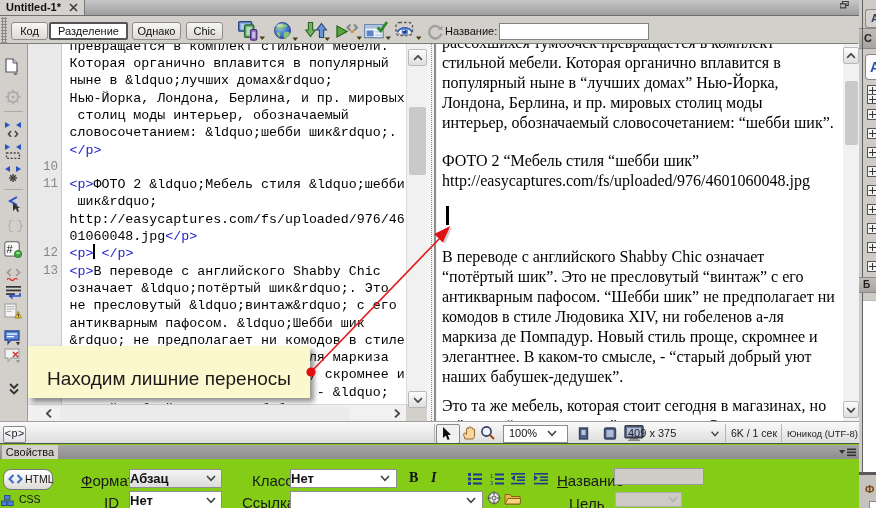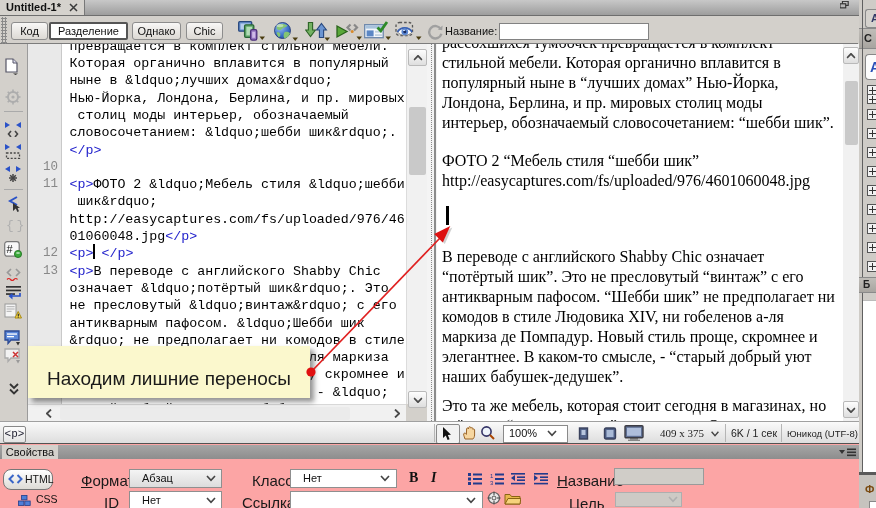--- a/index.html
+++ b/index.html
@@ -52,27 +52,27 @@
   #dock{left:859px;top:0;width:17px;height:508px;background:#cfccc7;}
   #dock .db{position:absolute;left:6px;width:12px;}
   #dock .pb{left:8px;width:9px;height:9px;border:1px solid #555;background:#f2f2f2;}
   #dock .pb::before{content:"";position:absolute;left:1px;top:4px;width:7px;height:1px;background:#333;}
   #dock .pb::after{content:"";position:absolute;left:4px;top:1px;width:1px;height:7px;background:#333;}
   
   #statusbar{left:0;top:421px;width:859px;height:22px;background:linear-gradient(#fafafa,#dcdcdc);
      border-top:1px solid #a0a0a0;font-size:11px;color:#222;}
   .vsep{position:absolute;top:2px;width:1px;height:18px;background:#b5b5b5;}
   
-  #props{left:0;top:443px;width:859px;height:65px;background:#fca5a5;border-top:1px solid #525252;}
+  #props{left:0;top:443px;width:859px;height:65px;background:#84cc16;border-top:1px solid #525252;}
   #phead{position:absolute;left:0;top:1px;width:859px;height:14px;background:linear-gradient(#a6a6a6,#8d8d8d);}
   #ptab{position:absolute;left:2px;top:1px;width:56px;height:14px;background:#d4d1cc;
      font-size:11px;color:#111;text-align:center;line-height:14px;}
   .plabel{position:absolute;font-size:15px;color:#1a1a1a;}
   .combo{position:absolute;box-sizing:border-box;border:1px solid #8f8f8f;background:#fff;
-     font-size:11px;color:#111;line-height:17px;padding-left:12px;}
+     font-size:13px;color:#111;line-height:17px;padding-left:0;font-weight:bold;}
   .combo.grey{background:linear-gradient(#f4f4f4,#dcdcdc);}
   .combo.dis{background:#cdcac5;border-color:#aeaeae;}
   
   #callout{left:28px;top:346px;width:282px;height:52px;background:#fbf8cd;
      box-shadow:4px 4px 5px rgba(60,60,60,.55);font-size:19px;color:#1a1a1a;}
   #callout div{position:absolute;left:19px;white-space:pre;}
   svg.ov{position:absolute;left:0;top:0;pointer-events:none;}
 </style></head>
 <body>
   <div class="abs" id="tabbar"></div>
@@ -427,21 +427,21 @@
     <svg width="14" height="13" viewBox="0 0 14 13" style="position:absolute;left:603px;top:5px;">
       <rect x="1.5" y="1" width="11" height="11" rx="1.5" fill="#51628a" stroke="#39415c" stroke-width="1.4"></rect>
       <rect x="3.5" y="3" width="7" height="7" fill="#a9bad6"></rect>
     </svg>
     <svg width="22" height="16" viewBox="0 0 22 16" style="position:absolute;left:623px;top:3px;">
       <rect x="2" y="0.8" width="18" height="12" rx="1" fill="#5e6f93" stroke="#3c3c44" stroke-width="1.4"></rect>
       <rect x="4" y="2.8" width="14" height="8" fill="#aebedb"></rect>
       <rect x="7" y="13" width="8" height="1.6" fill="#666"></rect>
       <rect x="5" y="14.6" width="12" height="1.4" fill="#888"></rect>
     </svg>
-    <div style="position:absolute;left:660px;top:5px;white-space:nowrap;font-family:Liberation Serif, serif;">409 x 375</div>
+    <div style="position:absolute;left:628px;top:5px;white-space:nowrap;">409 x 375</div>
     <svg width="8" height="6" viewBox="0 0 8 6" style="position:absolute;left:711px;top:9px;">
       <path d="M0.6 0.8 L4 4.6 L7.4 0.8" fill="none" stroke="#444" stroke-width="1.4"></path>
     </svg>
     <div class="vsep" style="left:725px;"></div>
     <div style="position:absolute;left:731px;top:5px;white-space:nowrap;font-size:10.5px;">6K / 1 сек</div>
     <div class="vsep" style="left:781px;"></div>
     <div style="position:absolute;left:787px;top:6px;white-space:nowrap;font-size:9.5px;">Юникод (UTF-8)</div>
   </div>
   <div class="abs" id="props">
     <div id="phead"></div>
@@ -453,21 +453,21 @@
       <rect x="8" y="6.5" width="9" height="1.6" fill="#333"></rect>
     </svg>
 
     <div style="position:absolute;left:3px;top:25px;width:48px;height:19px;border:1px solid #777;border-radius:8px;background:linear-gradient(#ffffff,#dddbd6);">
       <svg width="15" height="10" viewBox="0 0 15 10" style="position:absolute;left:4px;top:4px;">
         <path d="M5.5 1 L1.5 5 L5.5 9" fill="none" stroke="#3a66c8" stroke-width="2"></path>
         <path d="M9.5 1 L13.5 5 L9.5 9" fill="none" stroke="#3a66c8" stroke-width="2"></path>
       </svg>
       <span style="position:absolute;left:21px;top:3px;font-size:10.5px;color:#111;">HTML</span>
     </div>
-    <div style="position:absolute;left:18px;top:48px;width:44px;height:16px;">
+    <div style="position:absolute;left:1px;top:48px;width:44px;height:16px;">
       <svg width="14" height="12" viewBox="0 0 14 12" style="position:absolute;left:0;top:2px;">
         <rect x="0.5" y="7" width="5.4" height="4.4" fill="#4e7ed8" stroke="#223c88" stroke-width="0.8"></rect>
         <rect x="6.8" y="7" width="5.4" height="4.4" fill="#4e7ed8" stroke="#223c88" stroke-width="0.8"></rect>
         <rect x="3.6" y="1.4" width="5.4" height="4.4" fill="#4e7ed8" stroke="#223c88" stroke-width="0.8"></rect>
       </svg>
       <span style="position:absolute;left:18px;top:1px;font-size:10.5px;color:#111;">CSS</span>
     </div>
     <div class="plabel" style="left:81px;top:28px;"><u>Ф</u>ормат</div>
     <div class="combo grey" style="left:129px;top:25px;width:93px;height:19px;">Абзац</div>
     <svg width="10" height="7" viewBox="0 0 10 7" style="position:absolute;left:206px;top:31px;">

